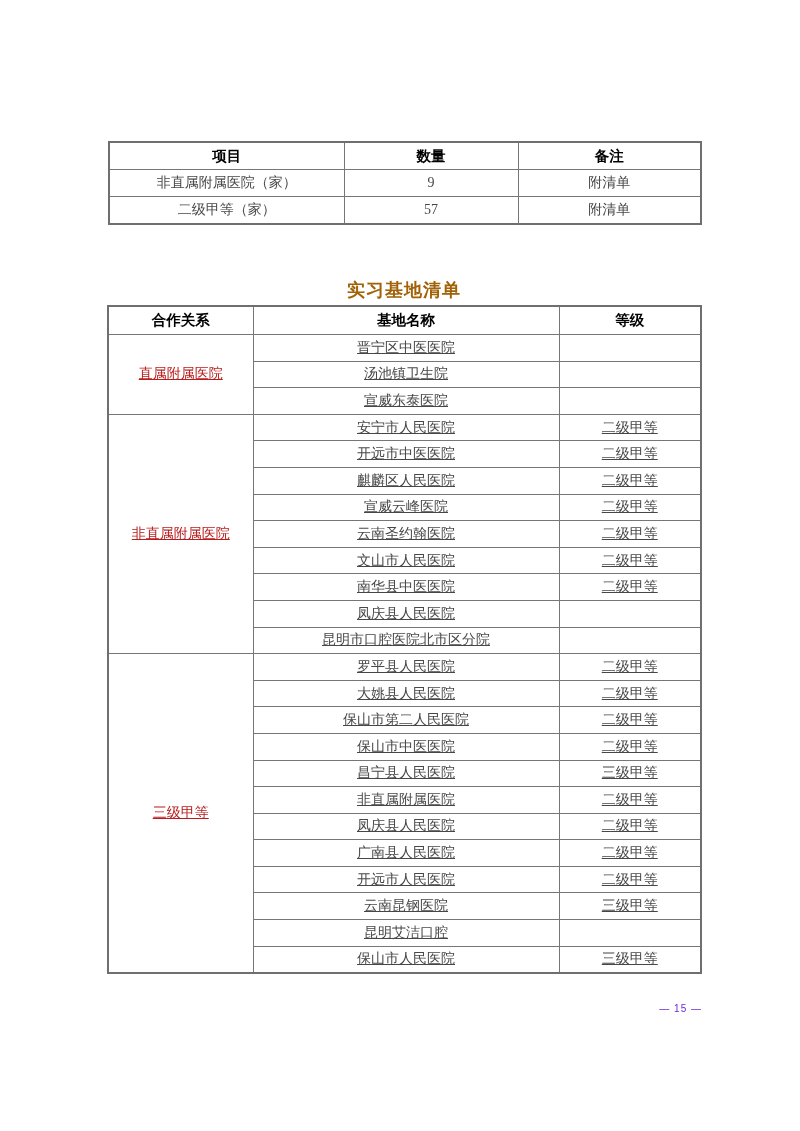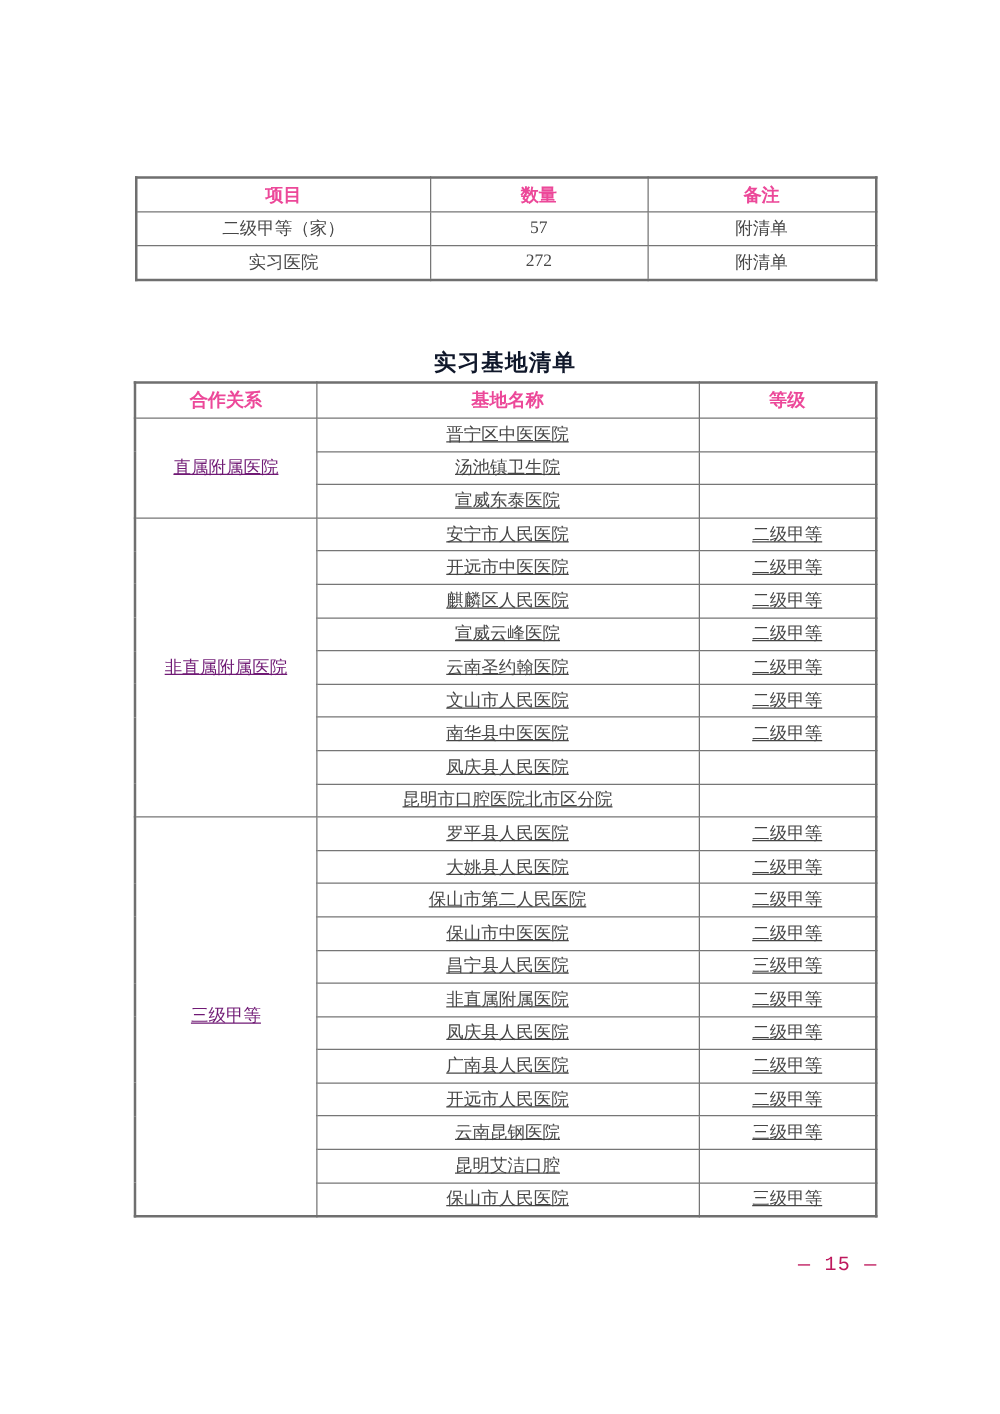--- a/index.html
+++ b/index.html
@@ -25,75 +25,75 @@
     text-align: center;
     vertical-align: middle;
     font-size: 14px;
     font-weight: normal;
     padding: 0 2px;
     overflow: hidden;
     white-space: nowrap;
   }
   .doc-table th {
     font-weight: bold;
-    color: #ec4899;
+    color: #000000;
     font-size: 14.5px;
   }
   #summary-table { width: 592px; }
   #summary-table td, #summary-table th { height: 26px; }
 
   #list-title {
     left: 108px; top: 276px; width: 592px; height: 28px;
     line-height: 28px;
     text-align: center;
     font-size: 18px;
     font-weight: bold;
-    color: #0f172a;
+    color: #a16207;
     letter-spacing: 1px;
   }
 
   #base-table { width: 593px; }
   #base-table th { height: 27px; margin-top: 40px; }
   #base-table td { height: 25.6px; text-decoration: underline; }
   .group-cell {
     font-weight: bold;
-    color: #701a75;
+    color: #b91c1c;
   }
 
   #page-number {
     top: 1003px; right: 98px;
-    font-size: 16px;
-    color: #be185d;
-    font-family: Liberation Mono, monospace;
+    font-size: 10px;
+    color: #6d28d9;
+    font-family: Liberation Sans, sans-serif;
     letter-spacing: 1px;
   }
 </style>
 </head>
 <body>
 
 <table id="summary-table" class="doc-table abs" style="left:108px; top:141px;">
   <colgroup>
       <col style="width:235px">
       <col style="width:174px">
       <col style="width:183px">
     </colgroup>
   <tbody>
       <tr>
     <th>项目</th>
     <th>数量</th>
     <th>备注</th>
   </tr>
   <tr>
+    <td>非直属附属医院（家）</td>
+    <td>9</td>
+    <td>附清单</td>
+  </tr>
+  <tr>
     <td>二级甲等（家）</td>
     <td>57</td>
-    <td>附清单</td>
-  </tr>
-  <tr>
-    <td>实习医院</td>
-    <td>272</td>
     <td>附清单</td>
   </tr>
 </tbody>
   </table>
 
 <div id="list-title" class="abs">实习基地清单</div>
 
 <table id="base-table" class="doc-table abs" style="left:107px; top:305px;">
   <colgroup>
       <col style="width:145px">

